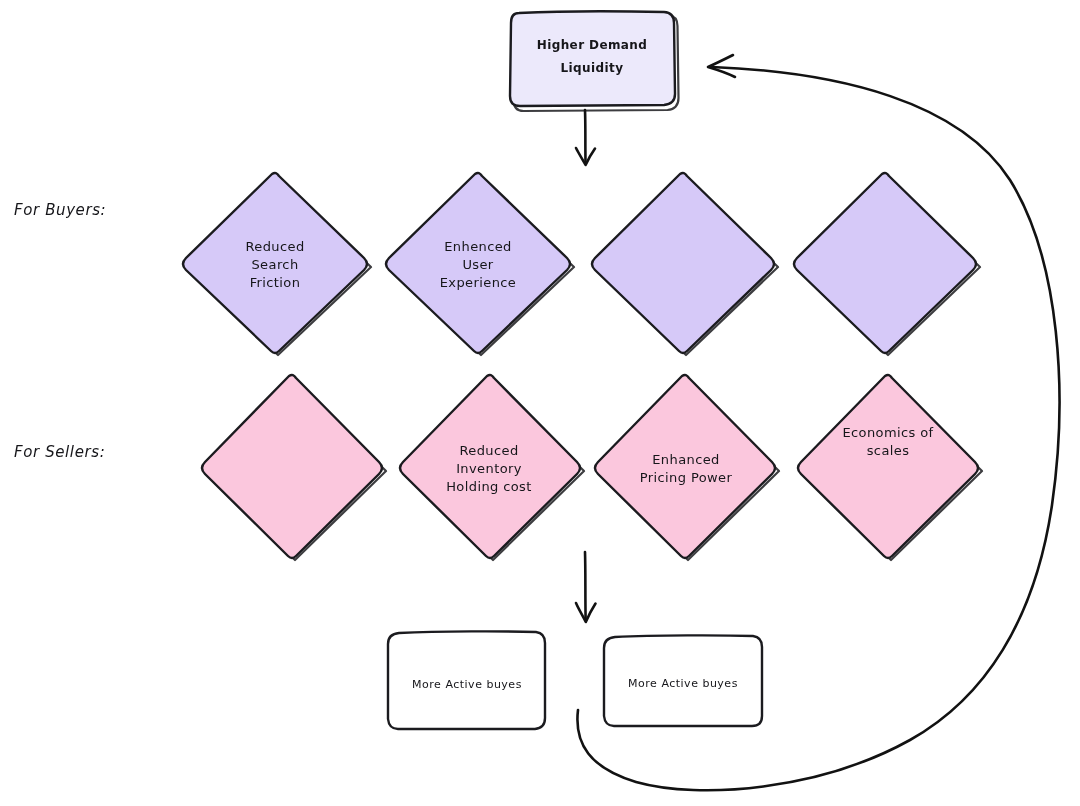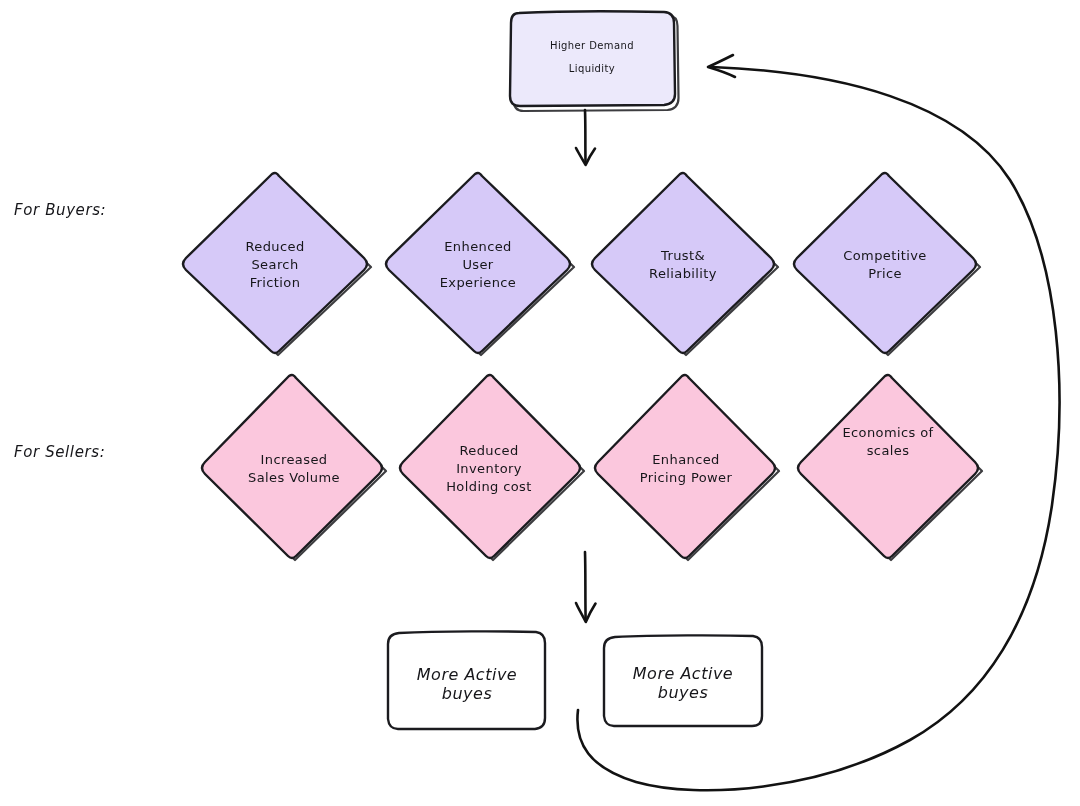--- a/index.html
+++ b/index.html
@@ -61,28 +61,28 @@
     color: #16161a;
     font-family: "DejaVu Sans", sans-serif;
     font-size: 13px;
     line-height: 18px;
     letter-spacing: 0.4px;
     white-space: pre-line;
     pointer-events: none;
     transform: translate(-50%, -50%);
   }
   .box-label {
-    font-size: 16px;
+    font-size: 11px;
     line-height: 19px;
     letter-spacing: 0.5px;
-    font-style: italic;
   }
   .top-label {
-    font-size: 10px;
+    font-size: 12px;
     line-height: 23px;
+    font-weight: bold;
   }
   .row-label {
     position: absolute;
     color: #16161a;
     font-family: "DejaVu Sans", sans-serif;
     font-size: 15px;
     letter-spacing: 0.6px;
     white-space: nowrap;
     transform: translate(0, -50%);
     font-style: italic;
@@ -175,27 +175,21 @@
 
   <div class="node-label top-label" style="left:592px; top:57px; width:170px;">Higher Demand
 Liquidity</div>
 
   <div class="node-label" style="left:275px; top:265px; width:150px;">Reduced
 Search
 Friction</div>
   <div class="node-label" style="left:478px; top:265px; width:150px;">Enhenced
 User
 Experience</div>
-  <div class="node-label" style="left:683px; top:265px; width:150px;">Trust&amp;
-Reliability</div>
-  <div class="node-label" style="left:885px; top:265px; width:150px;">Competitive
-Price</div>
 
-  <div class="node-label" style="left:294px; top:469px; width:152px;">Increased
-Sales Volume</div>
   <div class="node-label" style="left:489px; top:469px; width:152px;">Reduced
 Inventory
 Holding cost</div>
   <div class="node-label" style="left:686px; top:469px; width:152px;text-align:center;">Enhanced
 Pricing Power</div>
   <div class="node-label" style="left:888px; top:442px; width:152px;">Economics of
 scales</div>
 
   <div class="node-label box-label" style="left:467px; top:684px; width:150px;">More Active buyes</div>
   <div class="node-label box-label" style="left:683px; top:683px; width:150px;">More Active buyes</div>

